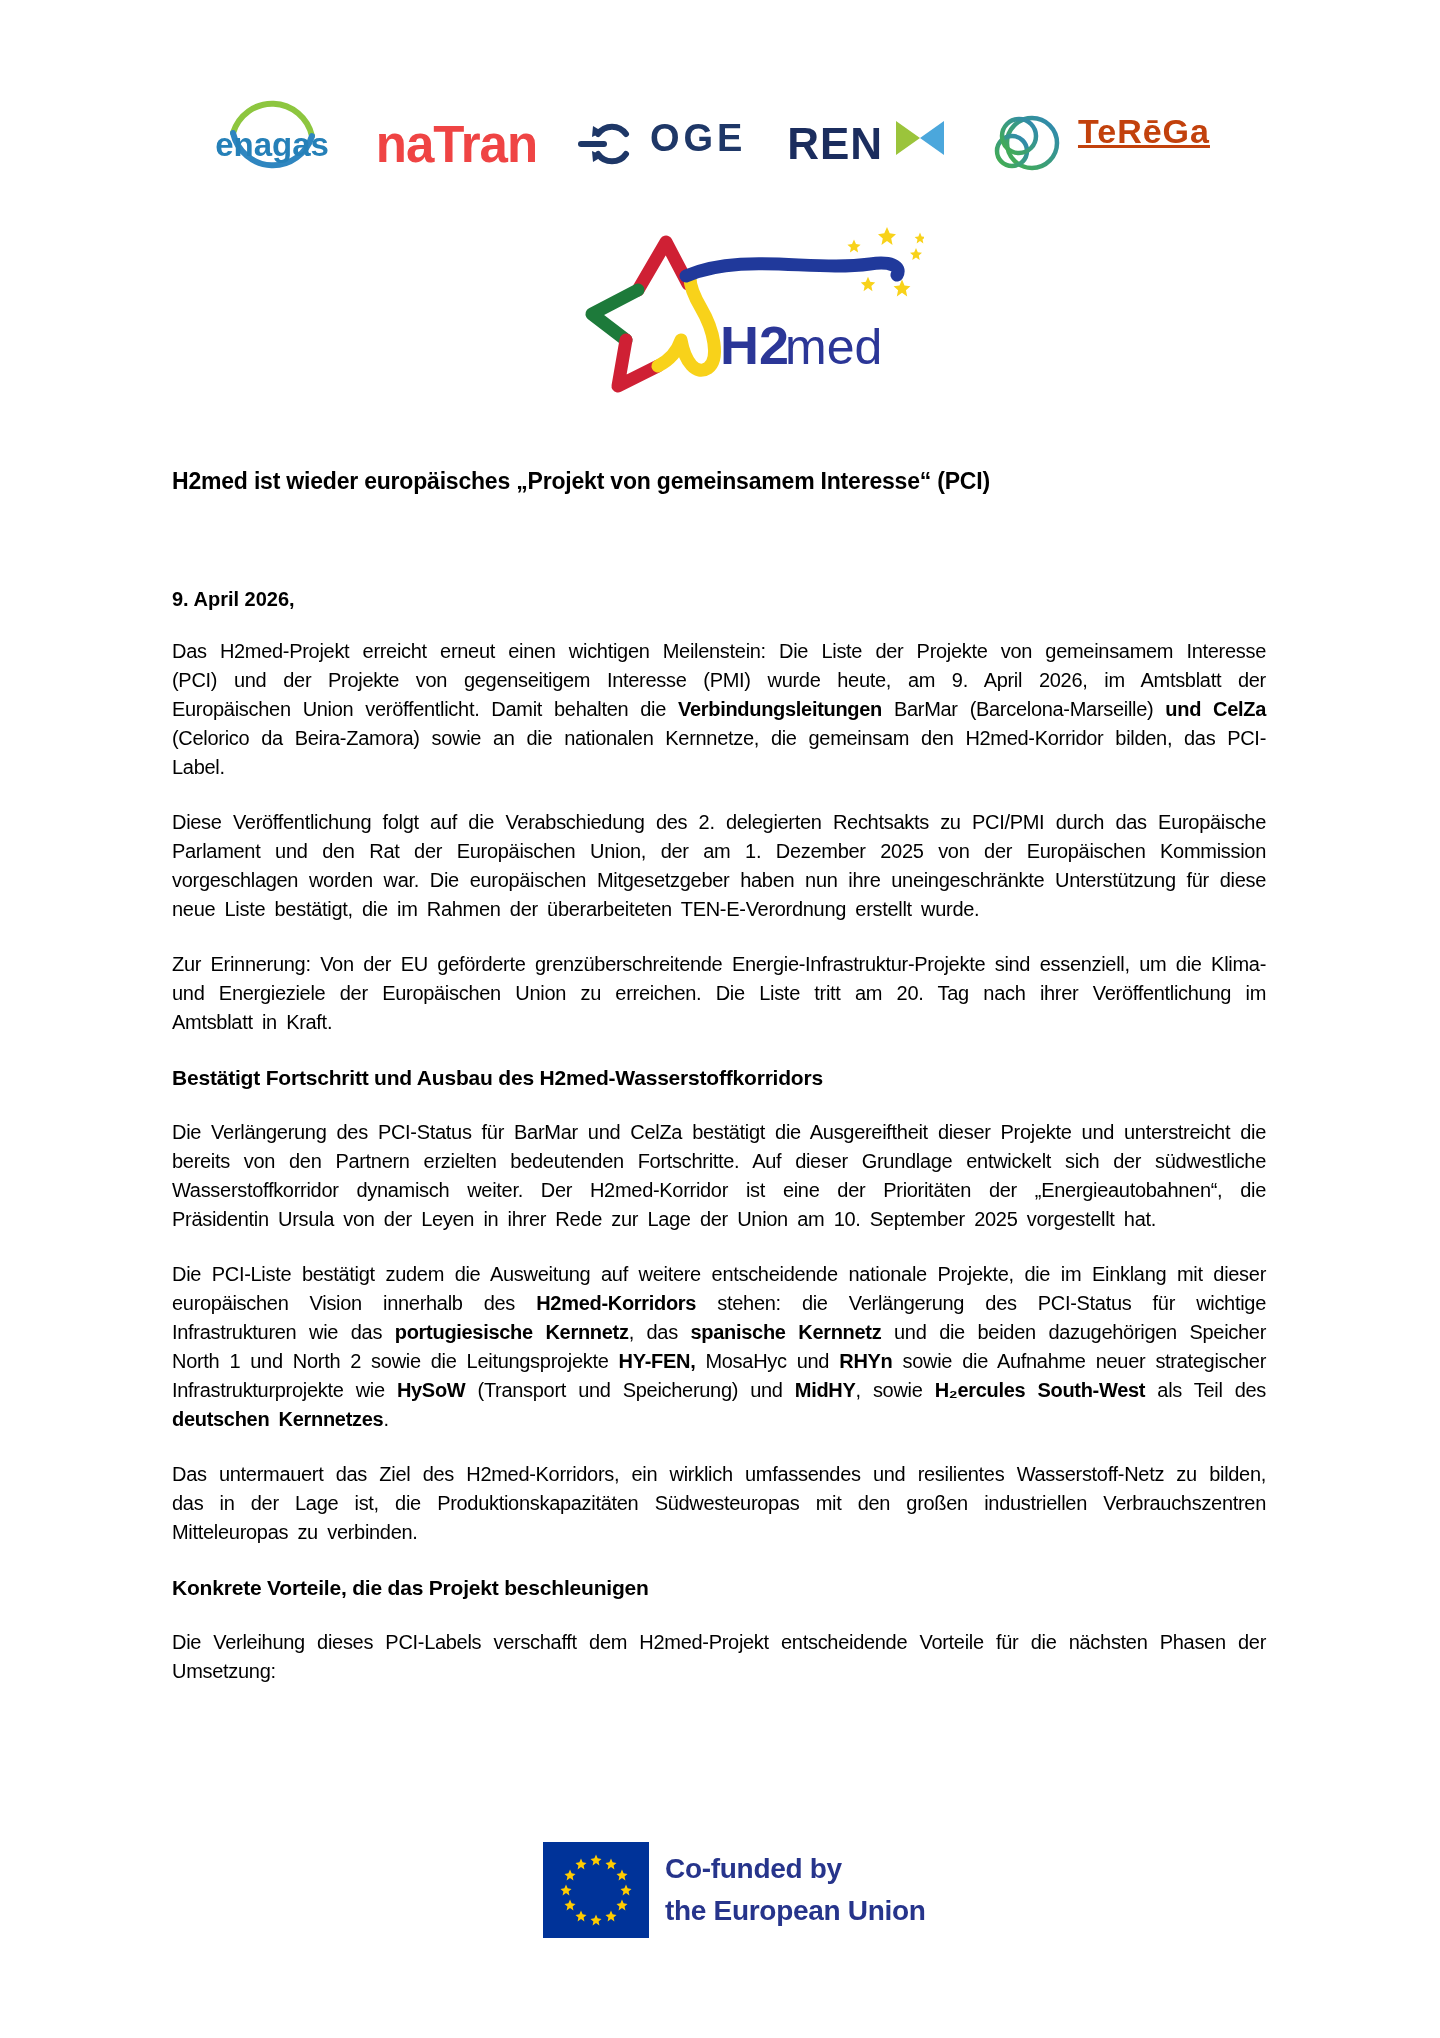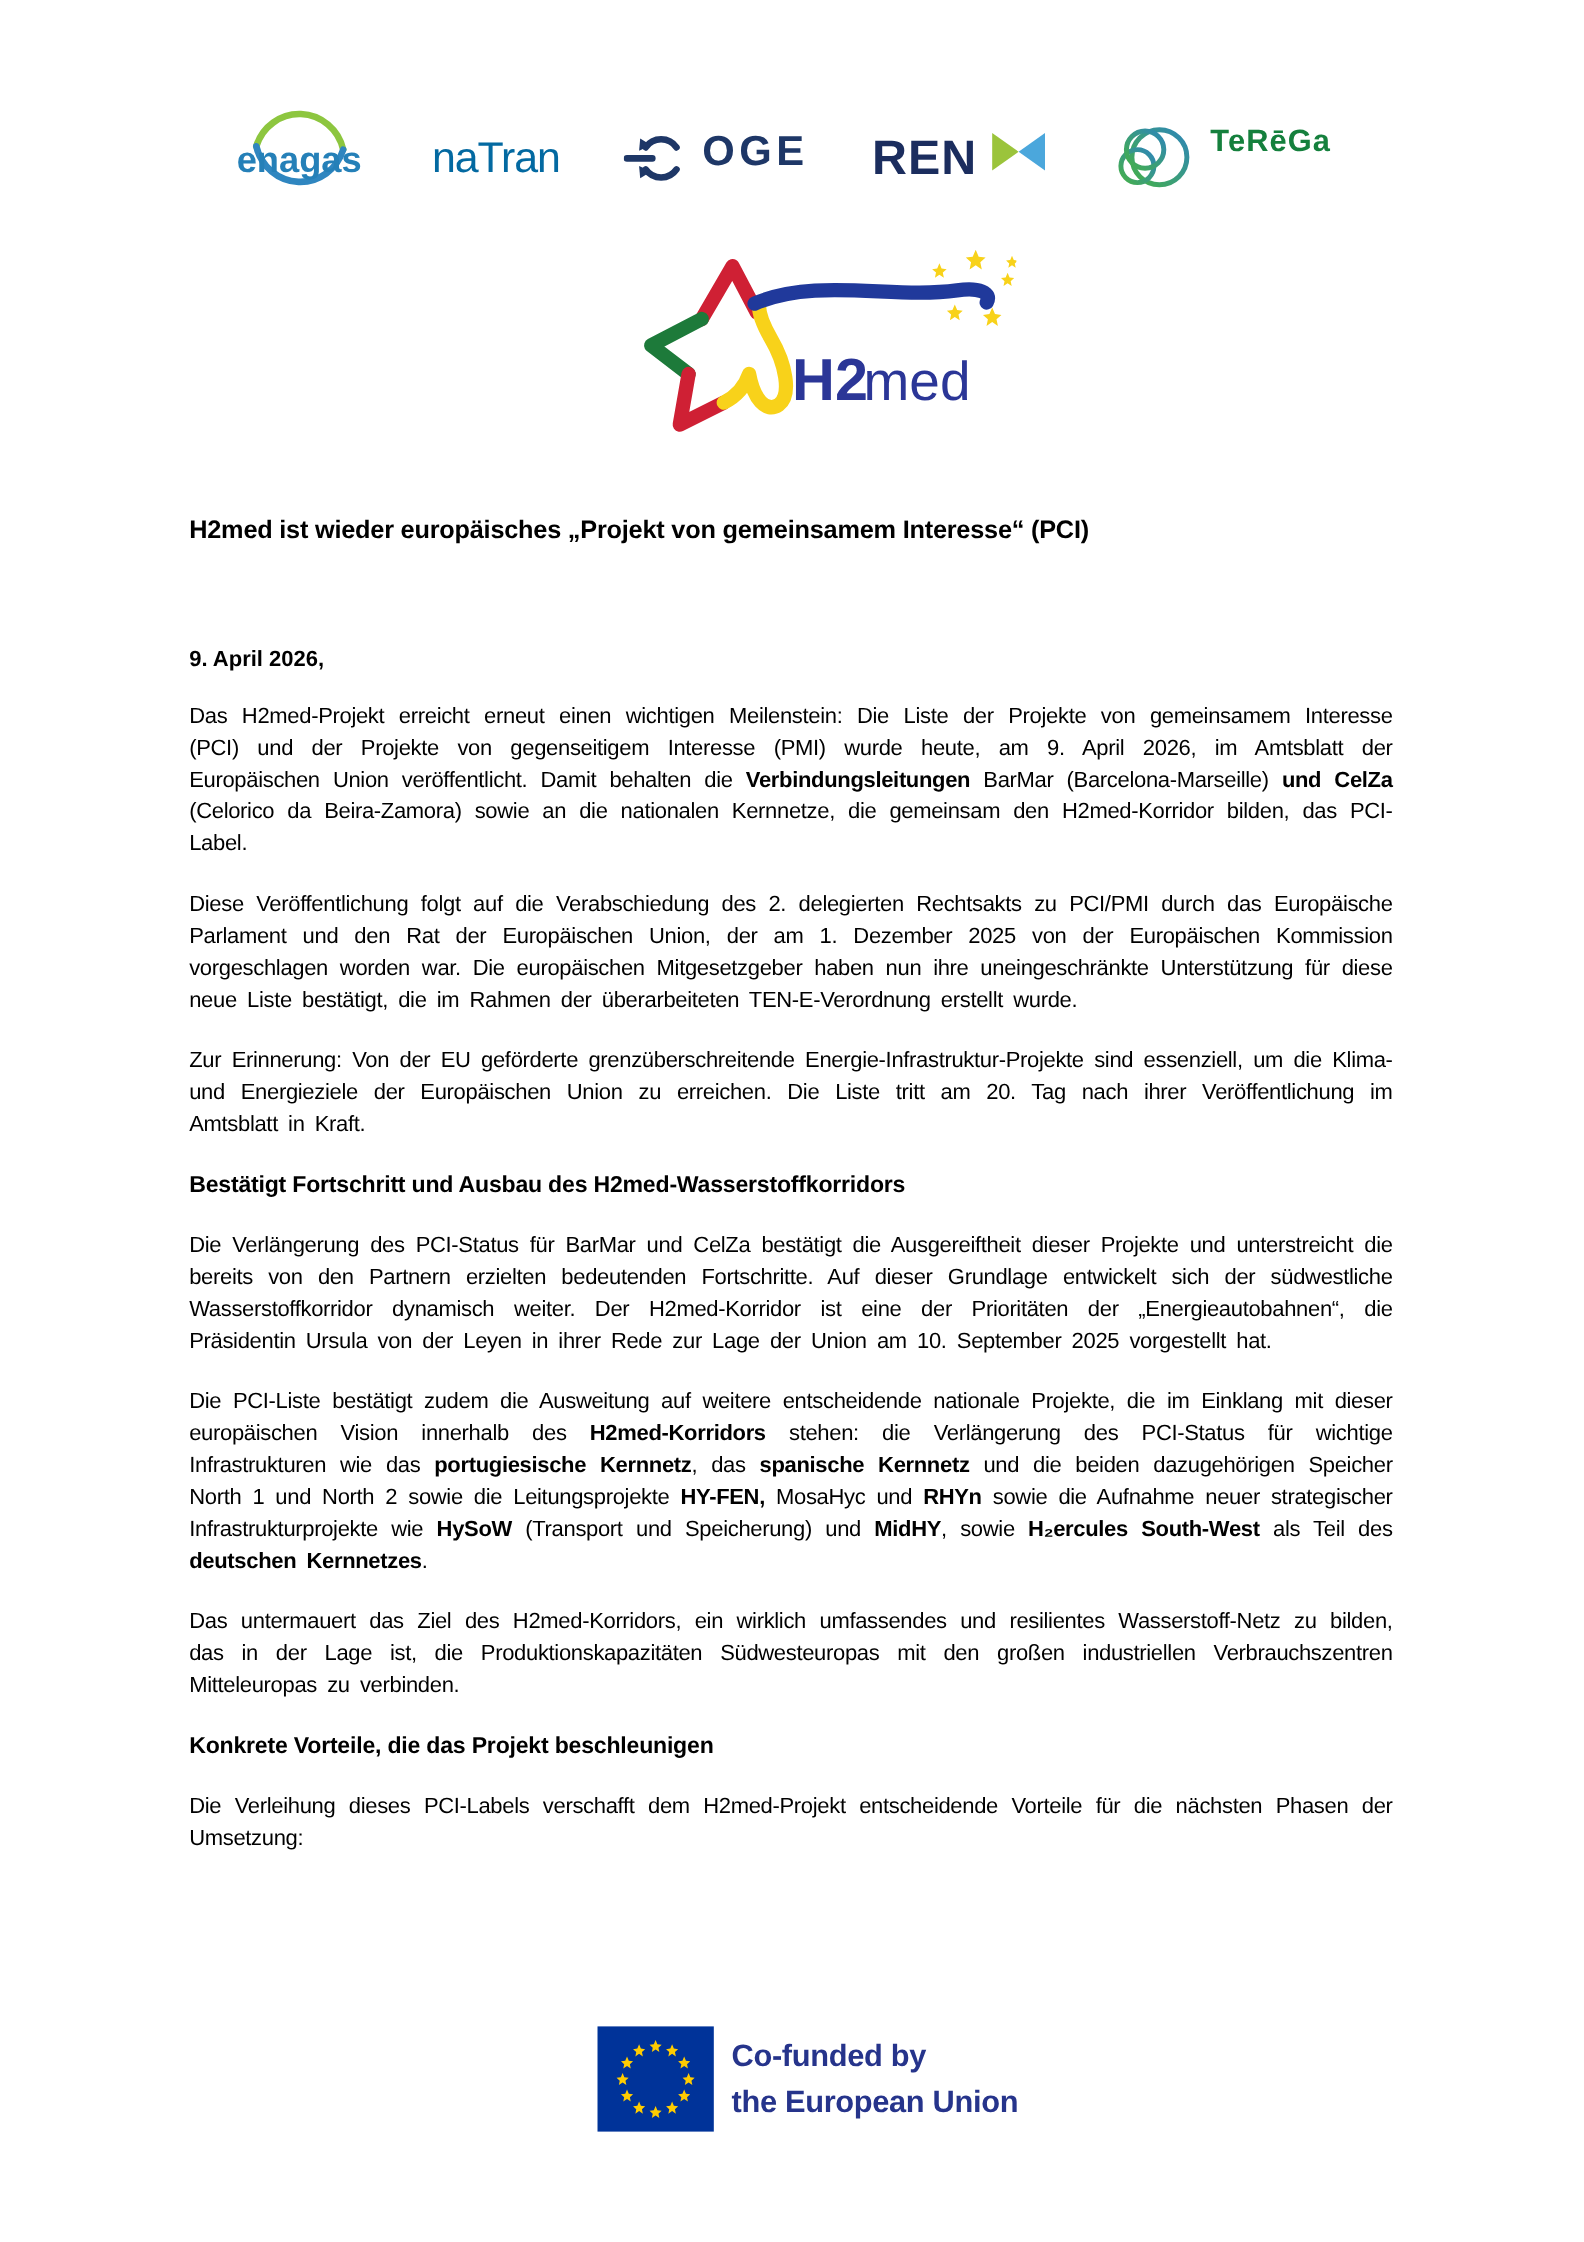--- a/index.html
+++ b/index.html
@@ -7,24 +7,24 @@
     position:relative; width:1440px; height:2038px; background:#ffffff;
     font-family:"Liberation Sans", sans-serif; color:#000; overflow:hidden;
   }
 
   
   .logos {
     position:absolute; top:92px; left:210px; width:1000px; height:104px;
     display:flex; align-items:center; justify-content:space-between;
   }
   .logo { display:flex; align-items:flex-start; gap:10px; }
-  .natran-text { font-size:39px; font-weight:400; color:#0369a1; letter-spacing:-1px; }
+  .natran-text { font-size:51px; font-weight:700; color:#ef4444; letter-spacing:-1px; }
   .oge-text { font-size:38px; font-weight:700; color:#1E3767; letter-spacing:4px; }
   .ren-text { font-size:44px; font-weight:700; color:#1B2D5E; letter-spacing:1px; }
-  .terega-text { font-size:28px; font-weight:700; color:#15803d; letter-spacing:1px; }
+  .terega-text { font-size:34px; font-weight:700; color:#c2410c; letter-spacing:1px;text-decoration:underline; }
 
   
   .h2med { position:absolute; top:226px; left:572px; }
 
   
   .content { position:absolute; top:466px; left:172px; width:1094px; }
   .title { margin:0; font-size:23px; font-weight:700; letter-spacing:-0.2px; line-height:30px; }
   .date  { margin:92px 0 0 0; font-size:20px; font-weight:700; }
   .para  { margin:26px 0 0 0; font-size:20px; line-height:29px; text-align:justify;
            letter-spacing:-0.3px; word-spacing:4px; }

